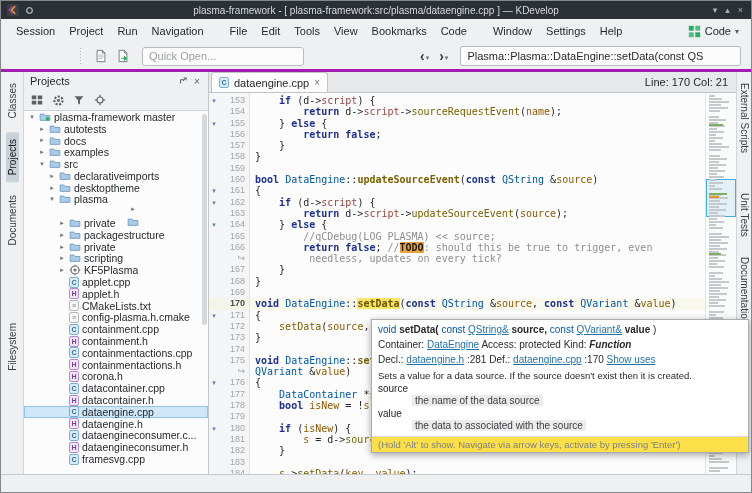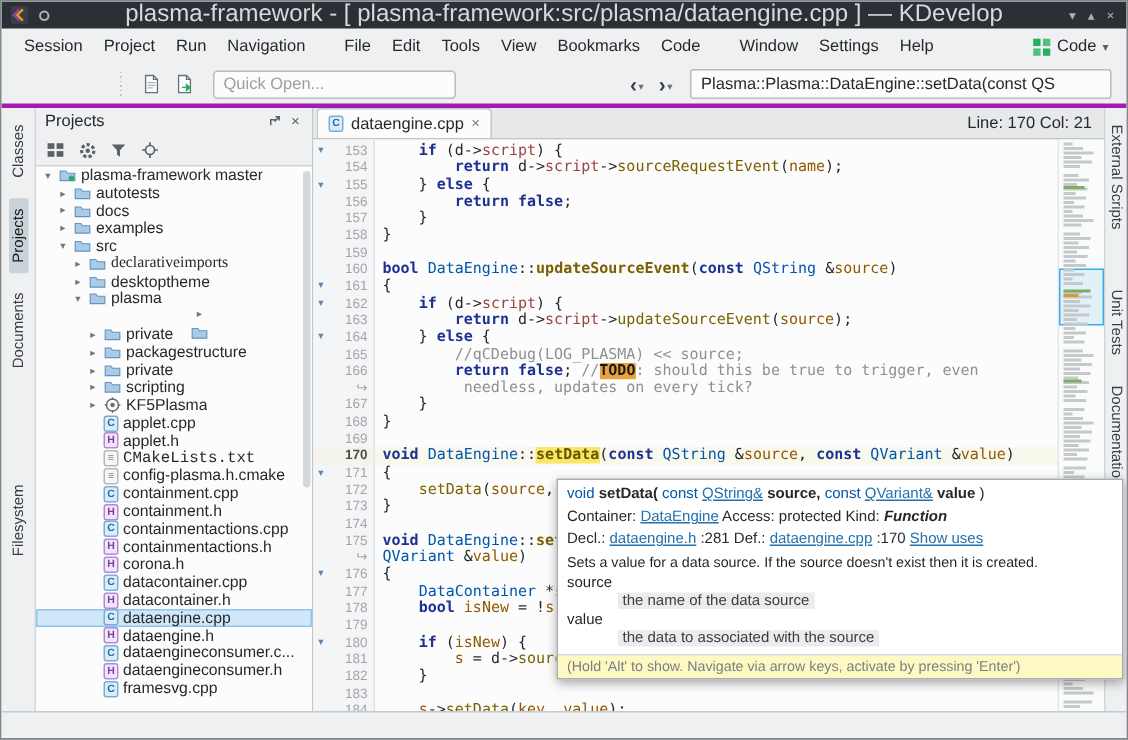--- a/index.html
+++ b/index.html
@@ -3,21 +3,21 @@
 <meta charset="utf-8">
 <style>
   html,body{margin:0;padding:0;background:#555;}
   #app{position:relative;width:752px;height:493px;box-sizing:border-box;border:1px solid #85888b;
        background:#eff0f1;font-family:"Liberation Sans",sans-serif;overflow:hidden;
        display:flex;flex-direction:column;color:#26292c;}
   
   .titlebar{height:18px;flex:none;background:#2b3036;display:flex;align-items:center;position:relative;}
   .titlebar .tleft{display:flex;align-items:center;gap:6px;padding-left:6px;z-index:2;}
   .titlebar .tright{margin-left:auto;display:flex;align-items:center;gap:8px;padding-right:8px;z-index:2;color:#aab0b6;font-size:9px;}
-  .titlebar .wtitle{position:absolute;left:0;right:0;text-align:center;font-size:16px;color:#d6dade;white-space:nowrap;overflow:hidden;}
+  .titlebar .wtitle{position:absolute;left:0;right:0;text-align:center;font-size:10px;color:#d6dade;white-space:nowrap;overflow:hidden;}
   .titlebar .wc{cursor:default;line-height:10px;}
   
   .menubar{height:24px;flex:none;display:flex;align-items:center;padding:0 8px;font-size:11px;}
   .menu-item{padding:0 7px;line-height:24px;color:#26292c;}
   .menu-item:nth-child(5){margin-left:12px;}
   .menu-item:nth-child(11){margin-left:12px;}
   .area-switch{margin-left:auto;display:flex;align-items:center;gap:4px;padding:0 4px;}
   .area-switch .chev{font-size:8px;color:#5b6064;}
   
   .toolbar{height:26px;flex:none;display:flex;align-items:center;border-bottom:3px solid #a21caf;padding:0 6px;}
@@ -98,21 +98,21 @@
   .tt-row{padding:1px 6px;line-height:13px;white-space:nowrap;overflow:hidden;}
   .tt-sig{padding-top:3px;}
   .tt-kwd{color:#0057ae;}
   .tt-lnk{color:#2471ab;text-decoration:underline;}
   .tt-b{font-weight:bold;}
   .tt-bi{font-weight:bold;font-style:italic;}
   .tt-desc{padding:3px 6px 1px 6px;font-size:9.5px;line-height:12px;color:#1f2326;}
   .tt-pname{padding:0 6px;line-height:12px;color:#1f2326;}
   .tt-pdesc{padding:0 6px 1px 40px;line-height:12px;}
   .tt-pdesc span{background:#ececec;padding:0 3px;color:#3a3e42;}
-  .tt-footer{margin-top:3px;background:#fef9c3;border-top:1px solid #d8dadc;color:#7b8084;
+  .tt-footer{margin-top:3px;background:#fde047;border-top:1px solid #d8dadc;color:#7b8084;
     font-size:9.5px;line-height:15px;padding:0 6px;white-space:nowrap;overflow:hidden;}
   
   .statusbar{height:17px;flex:none;display:flex;align-items:center;background:#eff0f1;border-top:1px solid #c5cacd;padding-left:6px;}
   .sb-item{display:flex;align-items:center;gap:5px;padding:0 9px;font-size:11px;color:#26292c;height:100%;margin-top:45px;}
   .term-icon{width:12px;height:10px;background:#31363b;border-radius:2px;color:#e8eaec;font-size:7px;line-height:9px;padding-left:2px;box-sizing:border-box;}
   .braces-icon{font-weight:bold;font-size:10px;color:#2b2e31;}
   .svgicon{display:inline-flex;flex:none;align-items:center;justify-content:center;}
 </style>
 </head>
 <body>
@@ -292,21 +292,21 @@
             </div>
             <div class="trow" style="padding-left: 14px;">
               <span class="exp">▾</span>
               <span class="svgicon">
                 <svg width="12" height="12" viewBox="0 0 16 16">
                   <path d="M1.5 4h5l1.5 2h6.5v6.5h-13z" fill="#a9cbe8" stroke="#6592bd"></path>
                 </svg>
               </span>
               <span class="tlabel">src</span>
             </div>
-            <div class="trow" style="padding-left: 24px; font-family: Liberation Serif, serif;">
+            <div class="trow" style="padding-left: 24px;">
               <span class="exp">▸</span>
               <span class="svgicon">
                 <svg width="12" height="12" viewBox="0 0 16 16">
                   <path d="M1.5 4h5l1.5 2h6.5v6.5h-13z" fill="#a9cbe8" stroke="#6592bd"></path>
                 </svg>
               </span>
               <span class="tlabel">declarativeimports</span>
             </div>
             <div class="trow" style="padding-left: 24px;">
               <span class="exp">▸</span>
@@ -385,21 +385,21 @@
             <div class="trow" style="padding-left: 34px;">
               <span class="exp"></span>
               <span class="ficon cpp">C</span>
               <span class="tlabel">applet.cpp</span>
             </div>
             <div class="trow" style="padding-left: 34px;">
               <span class="exp"></span>
               <span class="ficon h">H</span>
               <span class="tlabel">applet.h</span>
             </div>
-            <div class="trow" style="padding-left: 34px; font-family: Liberation Mono, monospace;">
+            <div class="trow" style="padding-left: 34px;">
               <span class="exp"></span>
               <span class="ficon txt">≡</span>
               <span class="tlabel">CMakeLists.txt</span>
             </div>
             <div class="trow" style="padding-left: 34px;">
               <span class="exp"></span>
               <span class="ficon txt">≡</span>
               <span class="tlabel">config-plasma.h.cmake</span>
             </div>
             <div class="trow" style="padding-left: 34px;">

